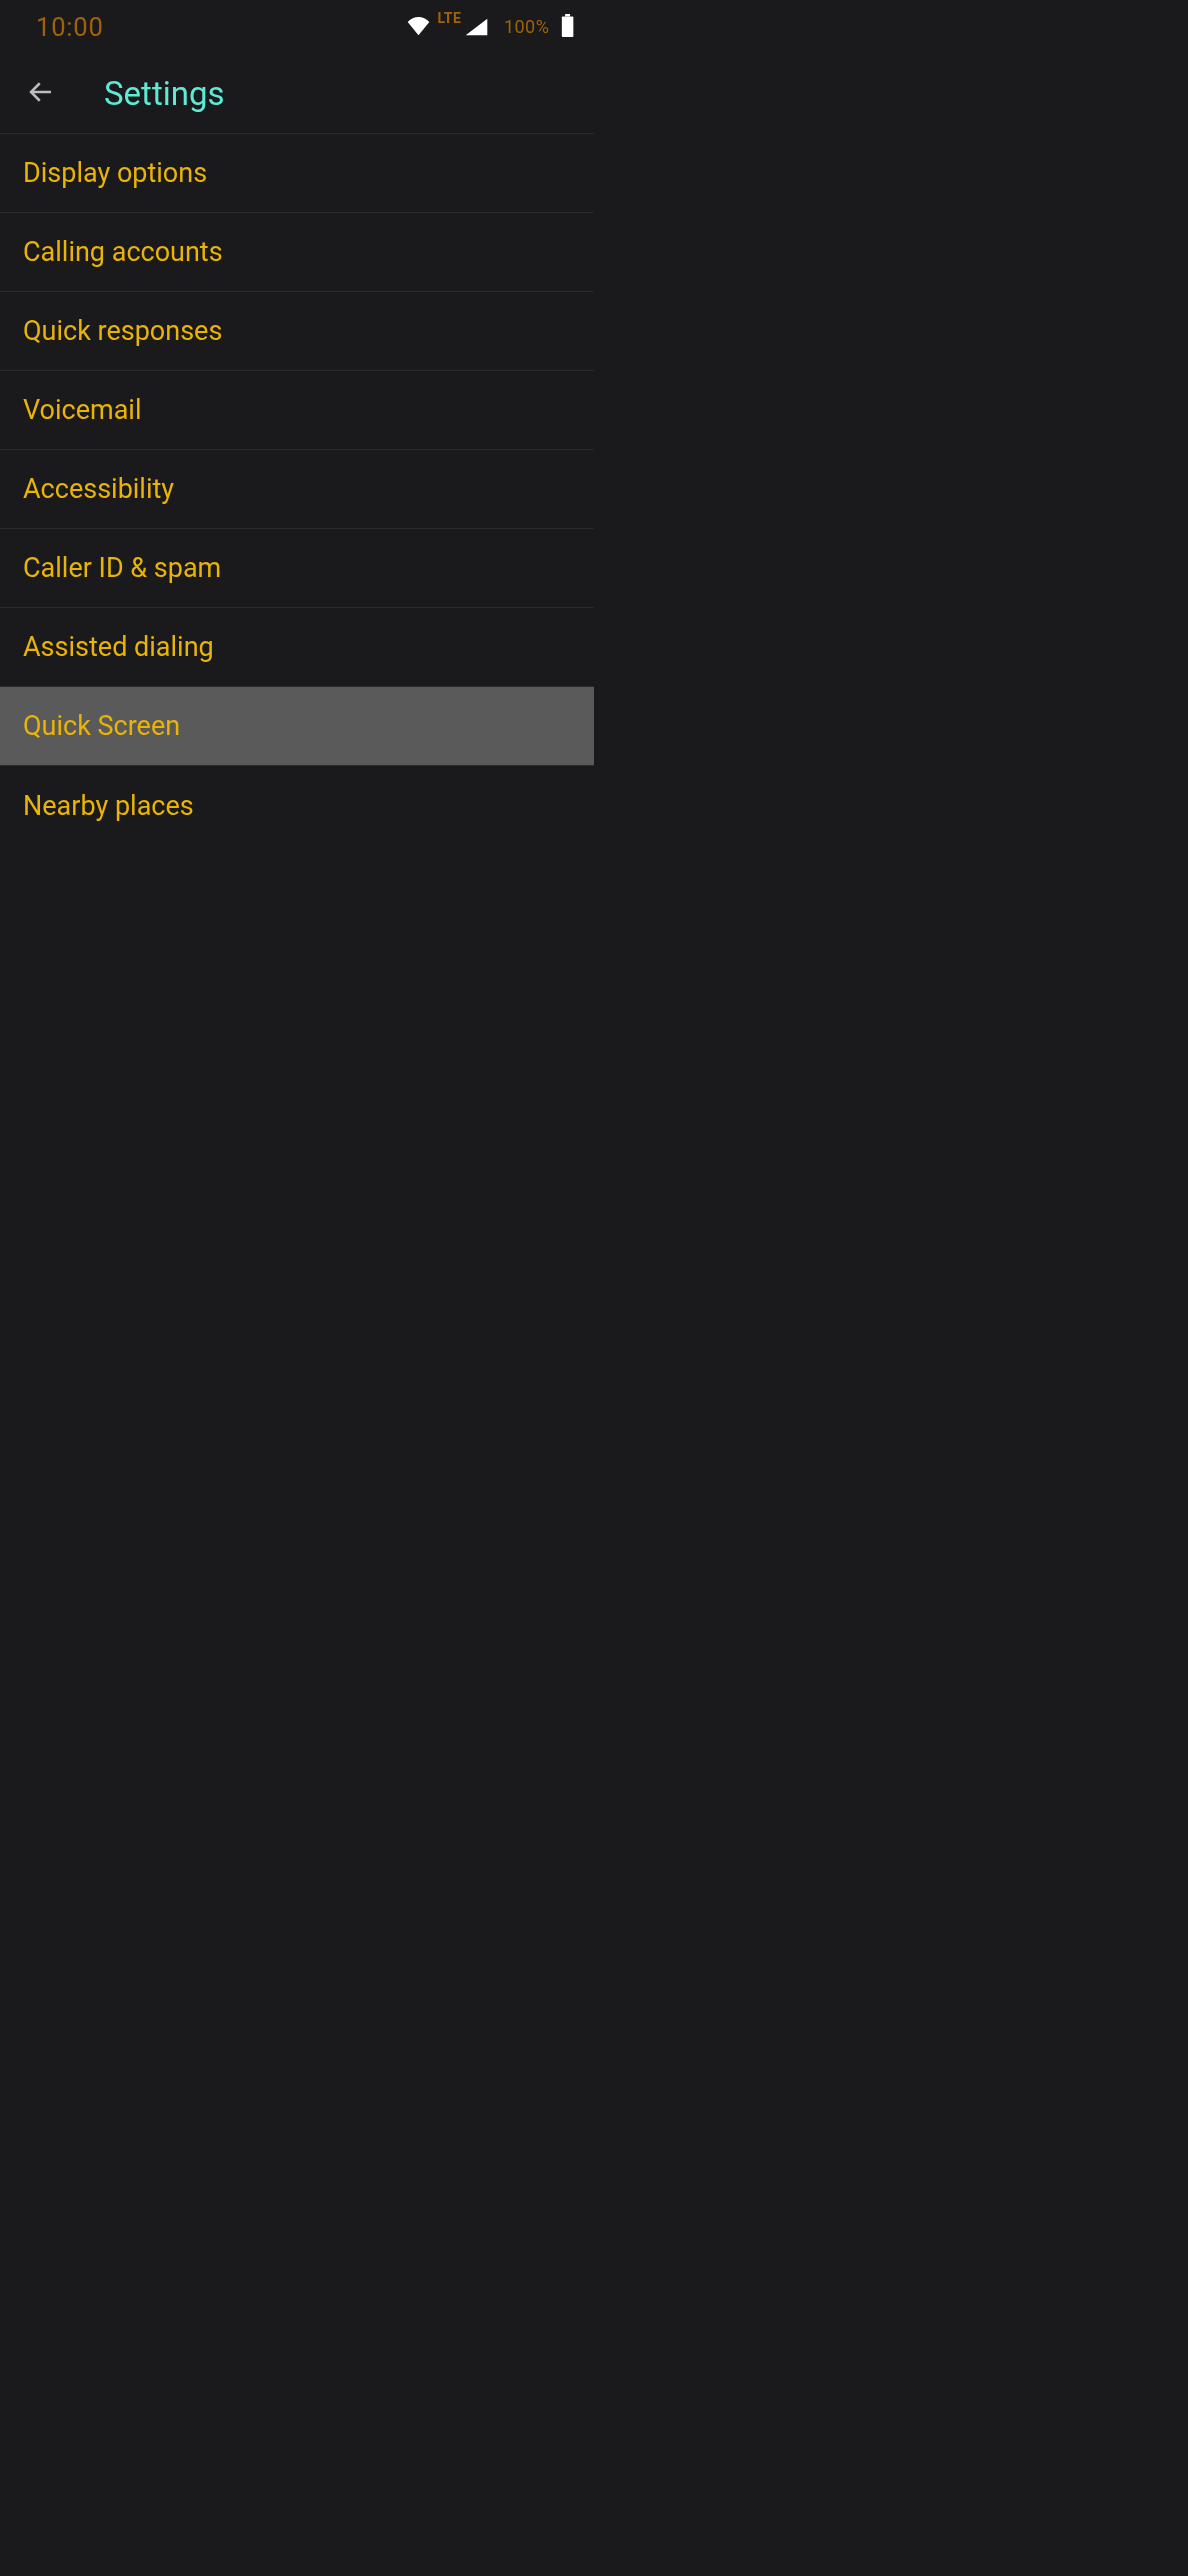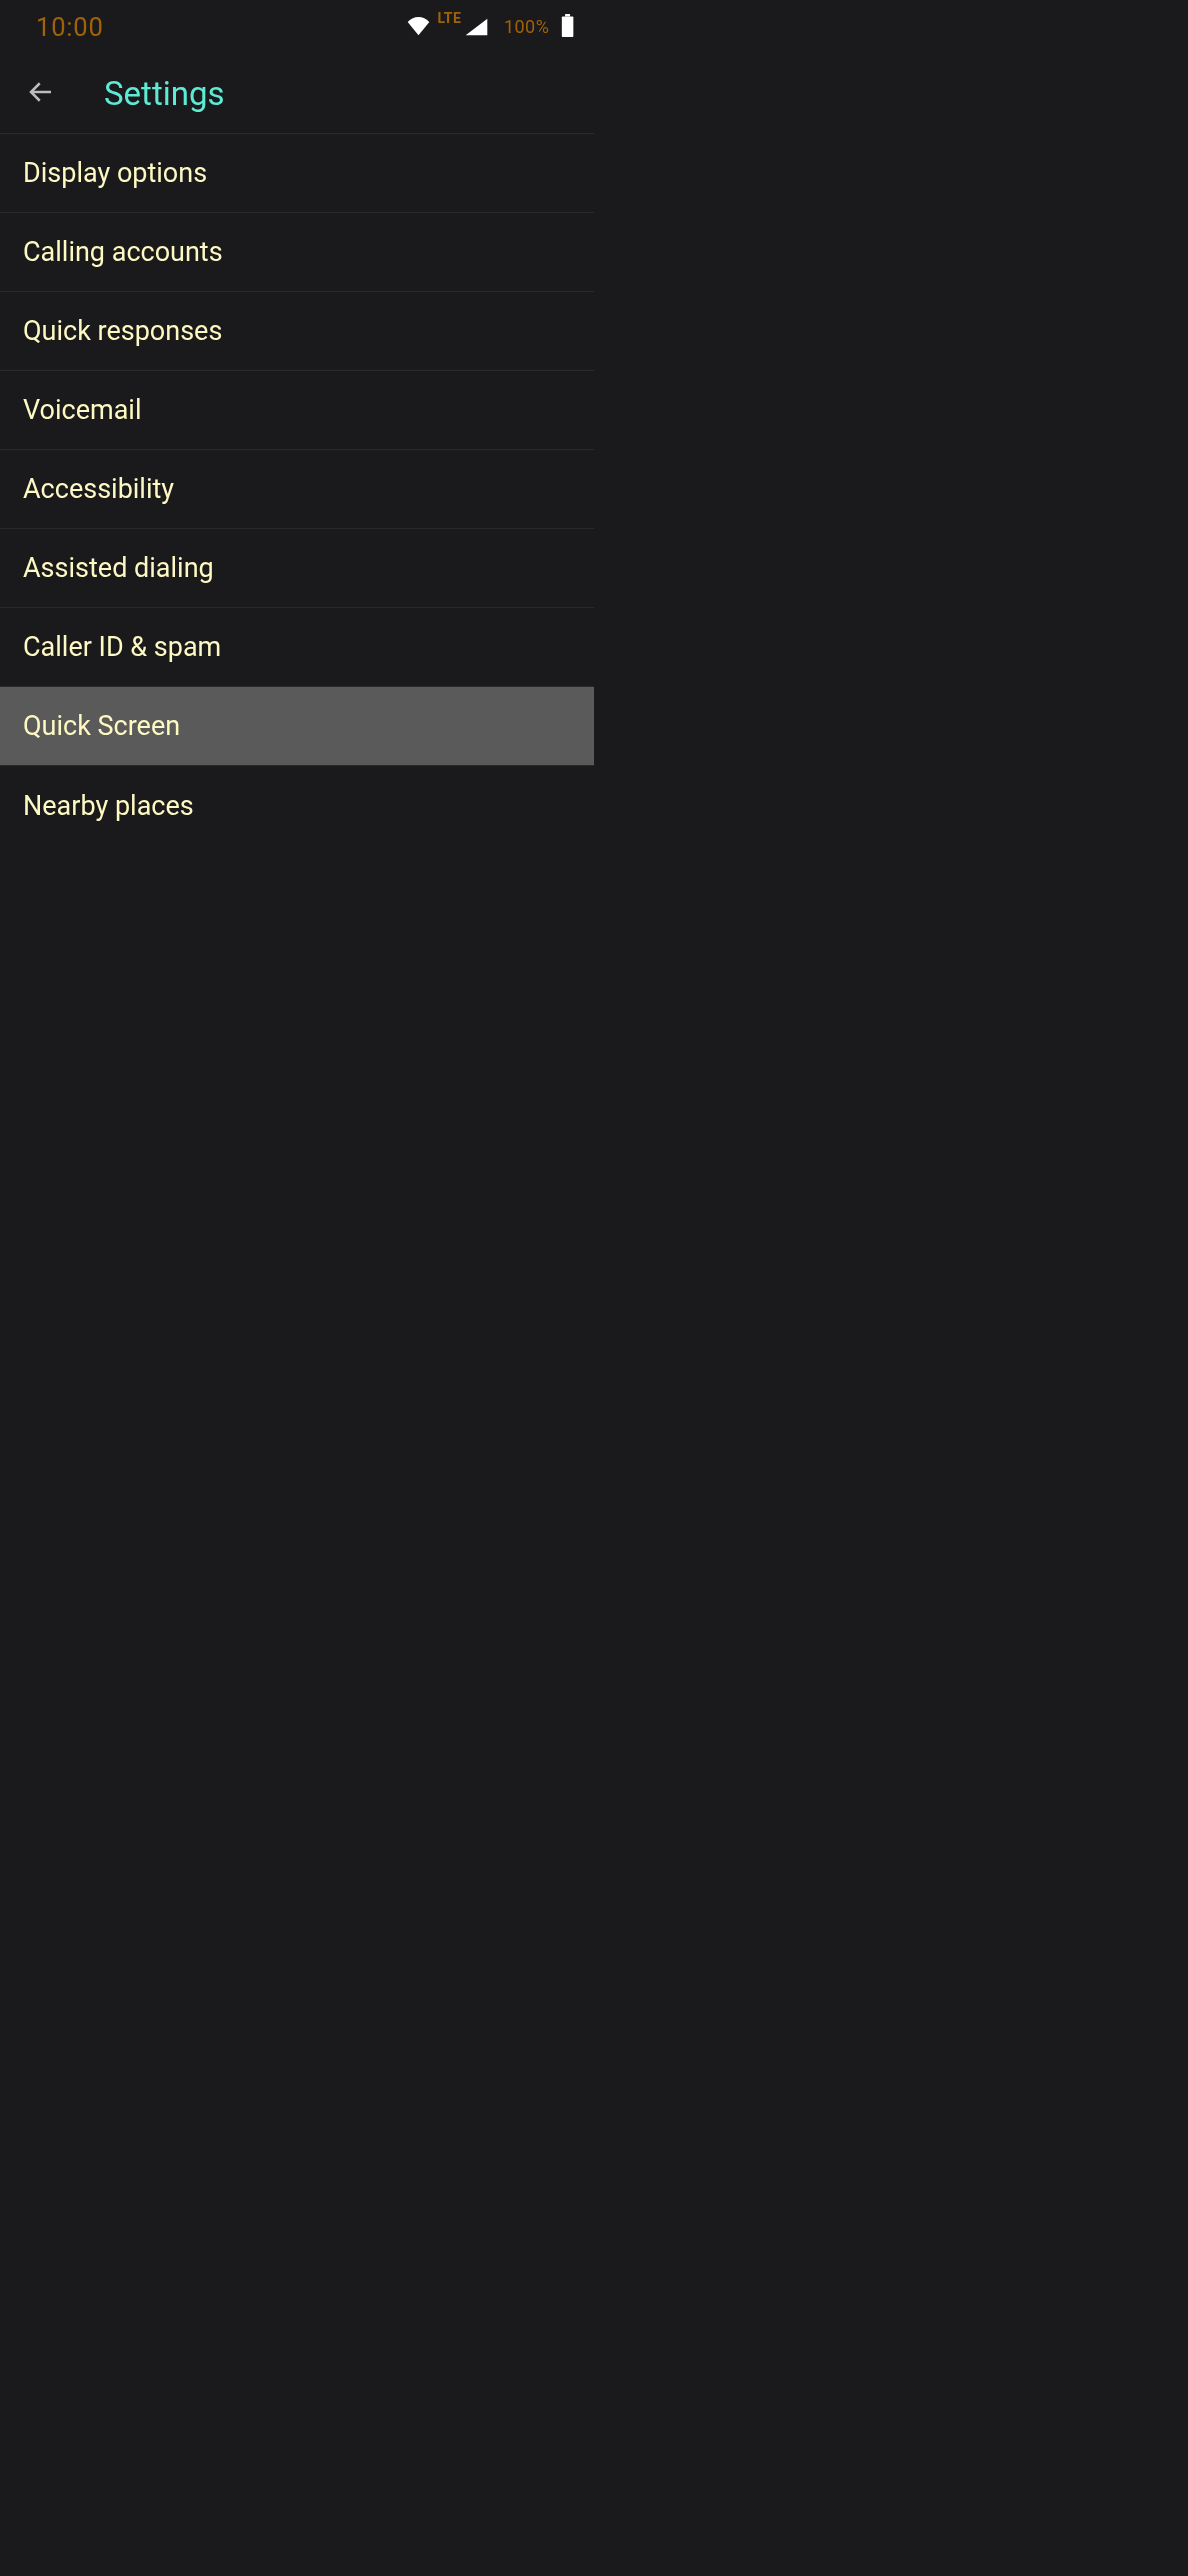--- a/index.html
+++ b/index.html
@@ -110,21 +110,21 @@
       border-bottom: none;
     }
     
     .settings-item.highlighted {
       background-color: #5a5a5a;
     }
     
     .settings-item-label {
       font-size: 27px;
       font-weight: 400;
-      color: #fef9c3;
+      color: #eab308;
     }
     
     .empty-space {
       height: 578px;
       background-color: #1a1a1c;
     }
   </style>
 </head>
 <body>
 
@@ -174,24 +174,24 @@
   <div class="settings-item">
     <span class="settings-item-label">Quick responses</span>
   </div>
   <div class="settings-item">
     <span class="settings-item-label">Voicemail</span>
   </div>
   <div class="settings-item">
     <span class="settings-item-label">Accessibility</span>
   </div>
   <div class="settings-item">
+    <span class="settings-item-label">Caller ID &amp; spam</span>
+  </div>
+  <div class="settings-item">
     <span class="settings-item-label">Assisted dialing</span>
-  </div>
-  <div class="settings-item">
-    <span class="settings-item-label">Caller ID &amp; spam</span>
   </div>
   <div class="settings-item highlighted">
     <span class="settings-item-label">Quick Screen</span>
   </div>
   <div class="settings-item">
     <span class="settings-item-label">Nearby places</span>
   </div>
 </div>
 
 <div class="empty-space"></div>

